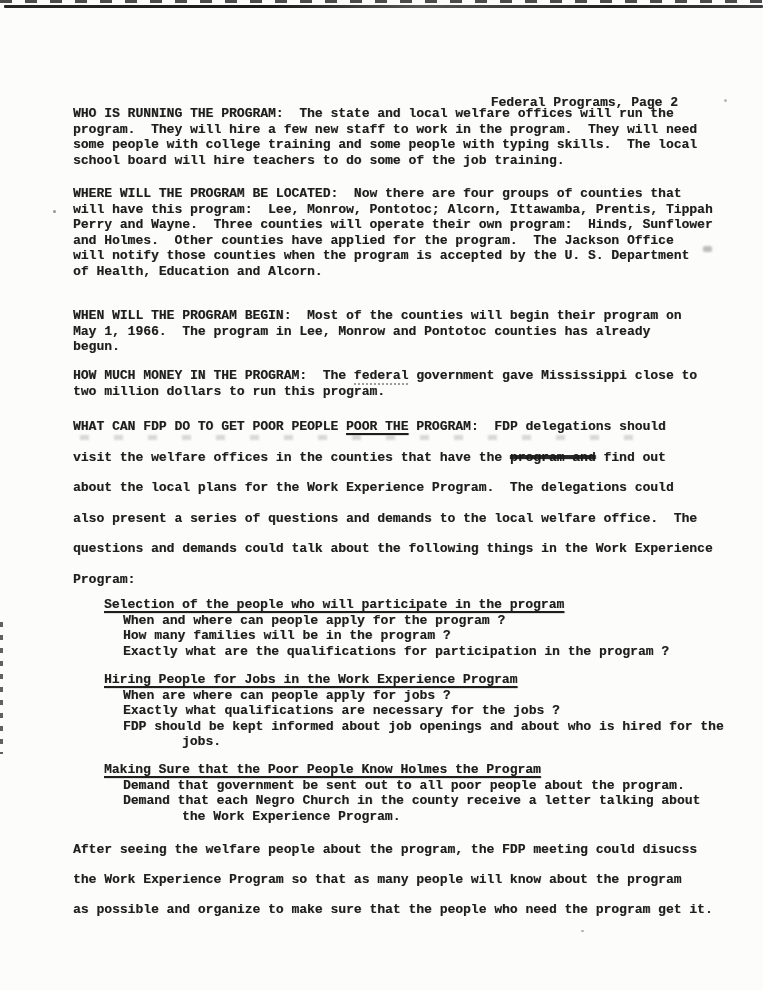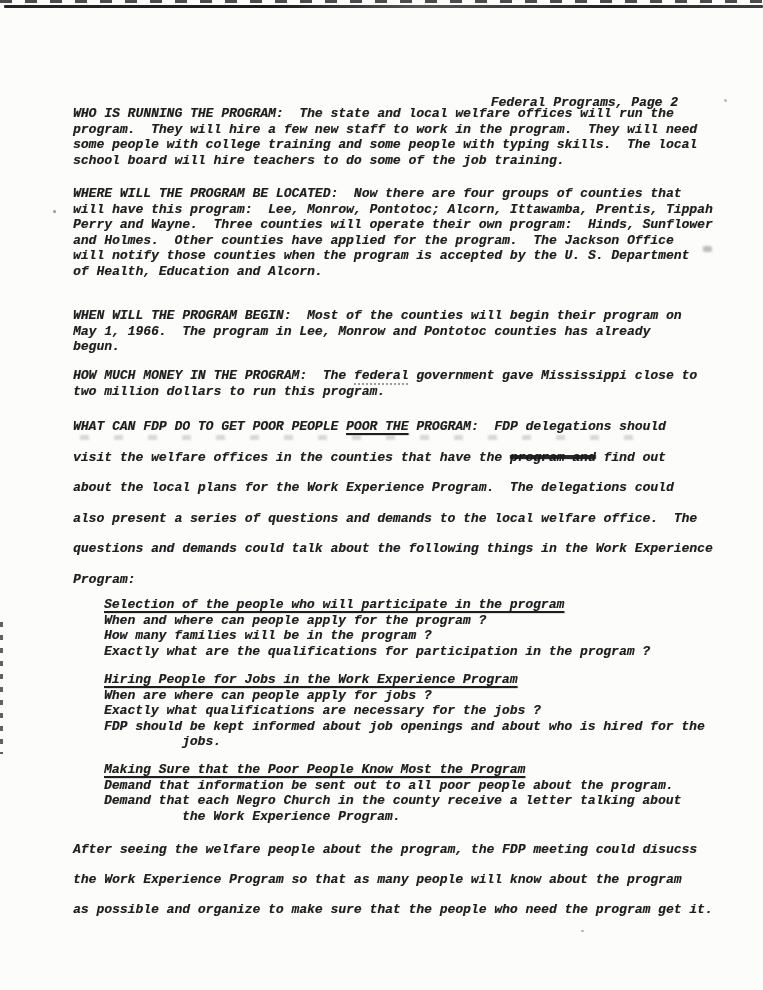--- a/index.html
+++ b/index.html
@@ -6,21 +6,20 @@
   .page{
     position:relative;
     width:763px;height:990px;
     background:#fcfcfb;
     font-family:"Liberation Mono","DejaVu Sans Mono",monospace;
     font-weight:700;
     font-size:13px;
     color:#1e1e1e;
     overflow:hidden;
     text-shadow:0.4px 0.3px 0 rgba(25,25,25,0.45);
-    font-style:italic;
   }
   
   .top-dots{position:absolute;top:0;left:0;right:0;height:3px;
     background:repeating-linear-gradient(90deg,#2c2c2c 0 12px,rgba(0,0,0,0) 12px 25px);
     opacity:.85;}
   .top-bar{position:absolute;top:5px;left:4px;right:0;height:3px;
     background:linear-gradient(90deg,rgba(15,15,15,.9),rgba(15,15,15,.95) 35%,rgba(15,15,15,.7) 55%,rgba(15,15,15,.92) 80%,rgba(15,15,15,.8));
     border-radius:1px;}
   .left-ticks{position:absolute;left:0;top:622px;width:3px;height:132px;
     background:repeating-linear-gradient(180deg,rgba(45,45,45,.75) 0 5px,rgba(0,0,0,0) 5px 13px);}
@@ -33,21 +32,21 @@
     background:repeating-linear-gradient(90deg,rgba(60,60,60,.35) 0 9px,rgba(0,0,0,0) 9px 34px);
     filter:blur(1px);opacity:.55;}
   
   .hdr{position:absolute;top:80px;right:85px;white-space:pre;}
   .blk{position:absolute;left:73px;line-height:15.5px;}
   .blk .line{white-space:pre;}
   .double{line-height:30.5px;}
   .triple{line-height:30px;}
   .section{position:absolute;left:104px;line-height:15.5px;}
   .sec-heading{white-space:pre;text-decoration:underline;text-decoration-thickness:1.5px;text-underline-offset:2.5px;}
-  .sec-item{white-space:pre;}
+  .sec-item{white-space:pre;margin-left:19px;}
   .sec-cont{white-space:pre;margin-left:78px;}
   .u-line{text-decoration:underline;text-decoration-thickness:1.5px;text-underline-offset:2.5px;}
   .struck{position:relative;text-decoration:line-through;text-decoration-thickness:3.5px;text-decoration-color:rgba(25,25,25,.88);}
   .smudge-u{border-bottom:2px dotted rgba(60,60,60,.5);}
 </style>
 </head>
 <body>
 
 <div class="page">
 
@@ -109,22 +108,22 @@
 
   <div class="section" style="top:672px">
     <div class="sec-heading">Hiring People for Jobs in the Work Experience Program</div>
     <div class="sec-item">When are where can people apply for jobs ?</div>
     <div class="sec-item">Exactly what qualifications are necessary for the jobs ?</div>
     <div class="sec-item">FDP should be kept informed about job openings and about who is hired for the</div>
     <div class="sec-cont">jobs.</div>
   </div>
 
   <div class="section" style="top:762px">
-    <div class="sec-heading">Making Sure that the Poor People Know Most the Program</div>
-    <div class="sec-item">Demand that information be sent out to all poor people about the program.</div>
+    <div class="sec-heading">Making Sure that the Poor People Know Holmes the Program</div>
+    <div class="sec-item">Demand that government be sent out to all poor people about the program.</div>
     <div class="sec-item">Demand that each Negro Church in the county receive a letter talking about</div>
     <div class="sec-cont">the Work Experience Program.</div>
   </div>
 
   <div class="blk triple" style="top:835px">
     <div class="line">After seeing the welfare people about the program, the FDP meeting could disucss</div>
     <div class="line">the Work Experience Program so that as many people will know about the program</div>
     <div class="line">as possible and organize to make sure that the people who need the program get it.</div>
   </div>
 

